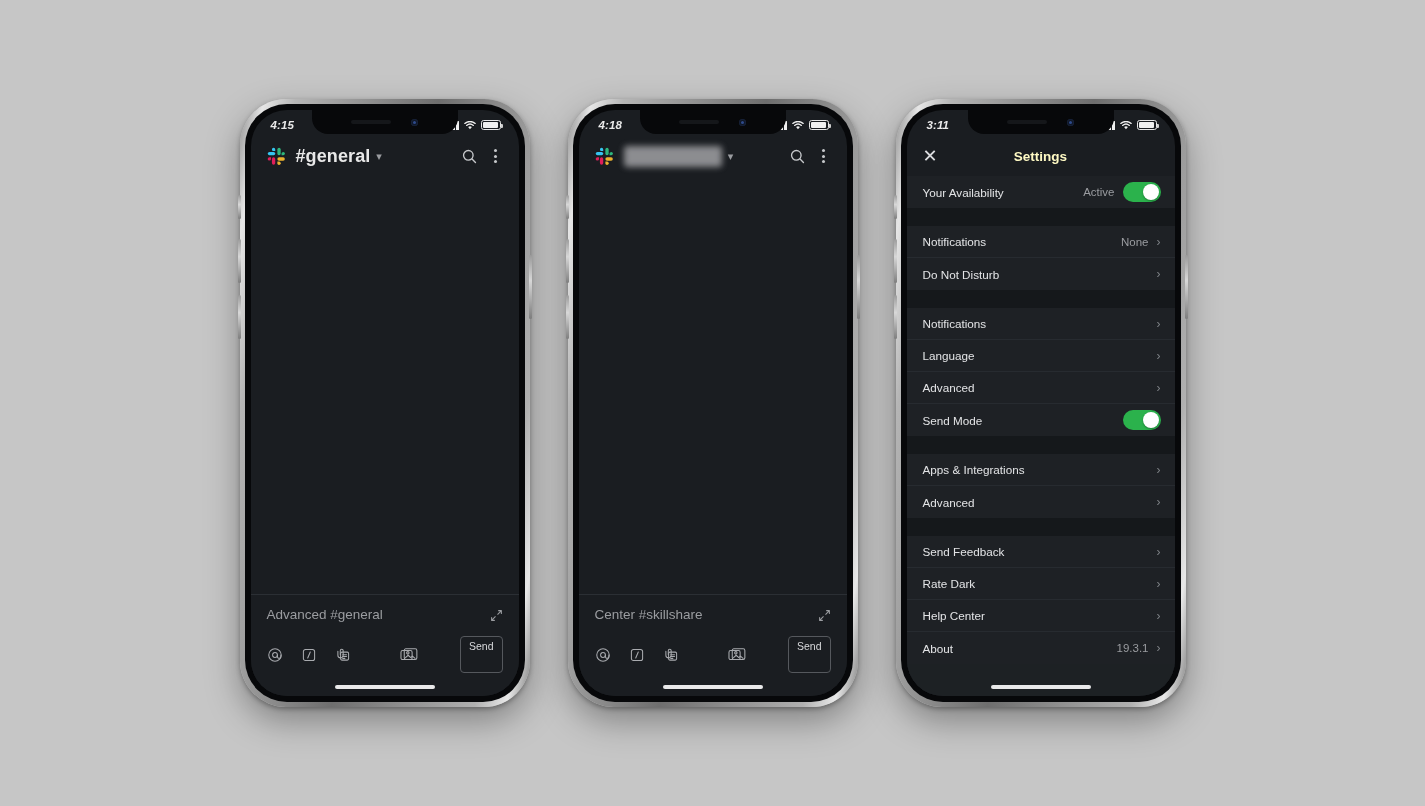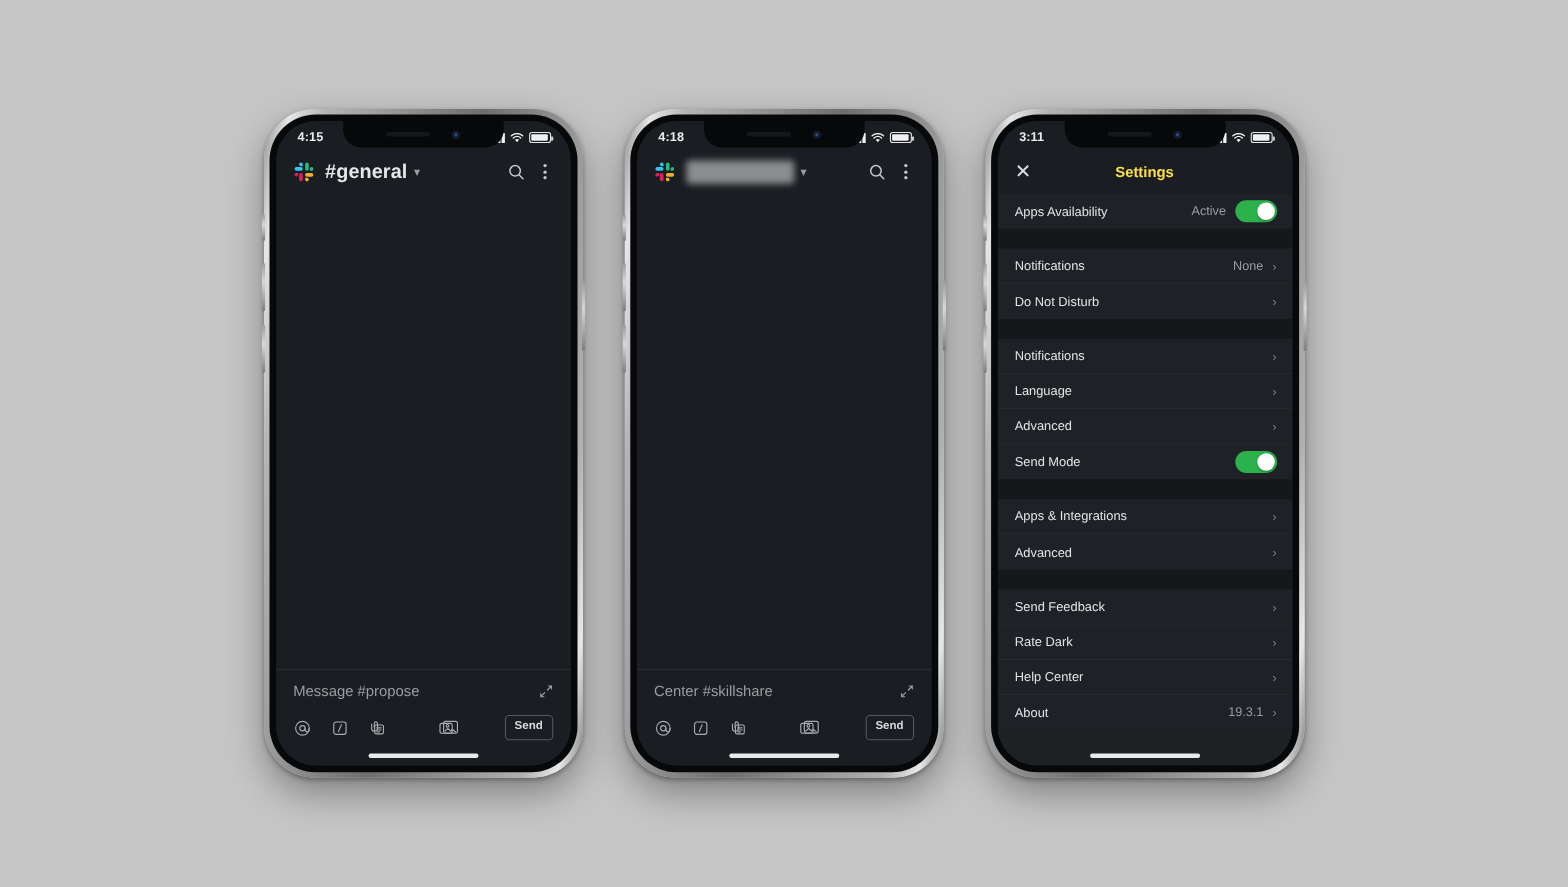--- a/index.html
+++ b/index.html
@@ -100,20 +100,21 @@
   .statusbar {
     position: relative;
     height: 26px;
     display: flex;
     align-items: center;
     justify-content: space-between;
     padding: 4px 18px 0 20px;
     font-size: 11.5px;
     color: #ebebeb;
     z-index: 20;
+    font-style: italic;
   }
   .sb-time { font-weight: 600; letter-spacing: .1px; }
   .sb-icons { display: flex; align-items: center; gap: 5px; }
   .bars { display: flex; align-items: flex-end; gap: 1.5px; height: 9px; }
   .bars i { width: 2.4px; background: #f0f0f0; border-radius: .5px; display:block; }
   .bars i:nth-child(1){height:3px}
   .bars i:nth-child(2){height:5px}
   .bars i:nth-child(3){height:7px}
   .bars i:nth-child(4){height:9px}
   .wifi { width: 12px; height: 9px; position: relative; }
@@ -216,46 +217,45 @@
     padding: 6px 16px 0 16px;
     gap: 18px;
   }
   .tool { color:#a9abaf; display:flex; align-items:center; }
   .tools-spacer { flex:1 1 auto; }
   .send-btn {
     font-size: 10.5px;
     color:#d8d9dc;
     border:1px solid #55585d;
     border-radius:4px;
-    padding: 3px 8px 6px;
+    padding: 3px 8px 20px;
     margin-left: 24px;
     background:transparent;
     font-family:"Liberation Sans",sans-serif;
-    font-weight:bold;
   }
   .home-indicator {
     width: 100px; height: 4px;
     border-radius: 3px;
     background:#e9e9ea;
     margin: 12px auto 7px;
   }
 
   
   .set-header {
     display:flex; align-items:center;
     height: 40px;
     padding: 0 16px;
     position:relative;
   }
   .set-close { color:#dcdde0; font-size:18px; line-height:1; font-weight:300; }
   .set-title {
     position:absolute; left:0; right:0;
     text-align:center;
     font-size:13.5px; font-weight:700;
-    color:#fde047;
+    color:#fef9c3;
     pointer-events:none;
   }
   .set-list {
     position:absolute;
     left:0;right:0;
     top:66px;bottom:0;
     overflow:hidden;
     background:#15181b;
   }
   .set-group { background:#1e2125; }
@@ -372,21 +372,21 @@
               <span></span>
               <span></span>
               <span></span>
             </span>
         </div>
 
         <div class="msg-area"></div>
 
         <div class="composer">
           <div class="composer-input">
-            <span class="placeholder">Message #propose</span>
+            <span class="placeholder">Advanced #general</span>
             <span class="expand">
               <svg width="13" height="13" viewBox="0 0 16 16" fill="none" stroke="#9b9da1" stroke-width="1.3" stroke-linecap="round">
                   <path d="M9.5 6.5 14 2M14 2h-3.4M14 2v3.4"></path>
                   <path d="M6.5 9.5 2 14M2 14h3.4M2 14v-3.4"></path>
                 </svg>
             </span>
           </div>
           <div class="composer-tools">
             <span class="tool">
               <svg width="16" height="16" viewBox="0 0 20 20" fill="none" stroke="#a9abaf" stroke-width="1.3">
@@ -570,21 +570,21 @@
         </div>
 
         <div class="set-header">
           <span class="set-close">✕</span>
           <span class="set-title">Settings</span>
         </div>
 
         <div class="set-list" id="settings-list">
             <div class="set-group">
               <div class="set-row">
-                <span class="set-label">Apps Availability</span>
+                <span class="set-label">Your Availability</span>
                 <span class="set-value">Active</span>
                 <span class="toggle">
                   <i></i>
                 </span>
               </div>
             </div>
             <div class="set-gap"></div>
             <div class="set-group">
               <div class="set-row">
                 <span class="set-label">Notifications</span>

